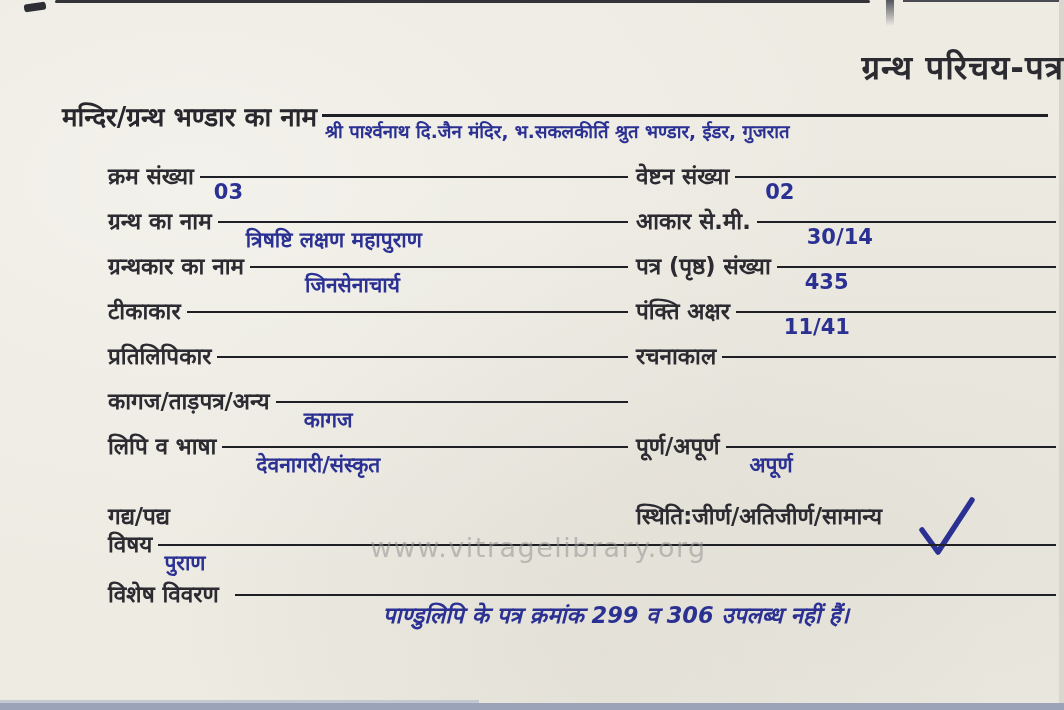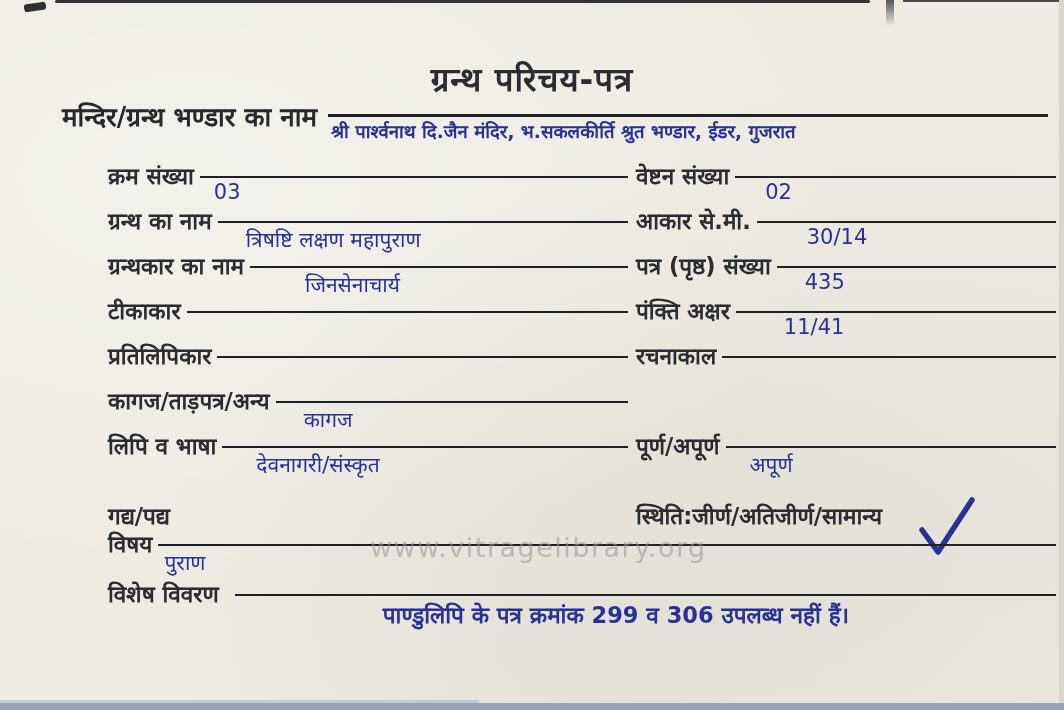--- a/index.html
+++ b/index.html
@@ -6,39 +6,39 @@
   .page {
     position:relative; width:1064px; height:710px; overflow:hidden;
     background:#edebe2;
     background-image:
       radial-gradient(ellipse at 18% 25%, rgba(255,255,255,.30), transparent 55%),
       radial-gradient(ellipse at 85% 75%, rgba(125,118,100,.07), transparent 60%),
       radial-gradient(ellipse at 55% 95%, rgba(125,118,100,.05), transparent 50%);
     font-family:"DejaVu Sans", sans-serif;
   }
   .title {
-    position:absolute; top:56px; left:0; width:100%; text-align:center;
+    position:absolute; top:44px; left:0; width:100%; text-align:right;
     font-size:33px; font-weight:bold; color:#2b2b31; letter-spacing:1px;
   }
   
-  .inst { position:absolute; top:98px; left:62px; right:16px; display:flex;gap:6px; }
+  .inst { position:absolute; top:98px; left:62px; right:16px; display:flex; }
   .inst .lbl { font-size:26px; font-weight:bold; color:#27272d; white-space:nowrap; padding-right:5px; }
   .inst .lb  { flex:1; border-top:3px solid #1f1f26; position:relative; }
   .inst .val { position:absolute; top:1px; left:3px; font-size:18.5px; font-weight:bold; color:#2b3193; white-space:nowrap; }
   
   .row { position:absolute; left:62px; width:948px; height:46px; }
   .f   { position:absolute; top:0; height:100%; display:flex;margin-left:46px; }
   .f.l { left:0; width:520px; }
   .f.r { left:528px; width:420px; }
   .lbl { font-size:22.5px; font-weight:bold; color:#2b2b31; white-space:nowrap; padding-right:6px; }
   .lb  { flex:1; border-top:2.5px solid #1f1f26; margin-top:16px; position:relative; }
-  .val { position:absolute; top:2px; left:38px; font-size:21px; font-weight:normal; color:#2b3193; white-space:nowrap; }
+  .val { position:absolute; top:2px; left:38px; font-size:21px; font-weight:bold; color:#2b3193; white-space:nowrap; }
   .special-val {
     position:absolute; top:21px; left:160px; right:0; text-align:center;
-    font-size:22.5px; font-weight:bold; color:#2b3193; white-space:nowrap;
+    font-size:22.5px; font-weight:bold; color:#2b3193; white-space:nowrap;font-style:italic;
   }
   .check { position:absolute; left:282px; top:-4px; width:60px; height:64px; }
   .watermark {
     position:absolute; left:370px; top:532px; font-size:27px; letter-spacing:1.5px;
     color:rgba(148,148,148,0.55); white-space:nowrap;
   }
   
   .top-line1 { position:absolute; top:0; left:55px;  width:815px; height:3px; background:#33333a; border-radius:2px; }
   .top-line2 { position:absolute; top:0; left:903px; width:161px; height:2px; background:#4a4a52; }
   .top-blob  { position:absolute; top:3px; left:24px; width:22px; height:8px; background:#2e2e35; border-radius:3px; transform:rotate(-8deg); }

